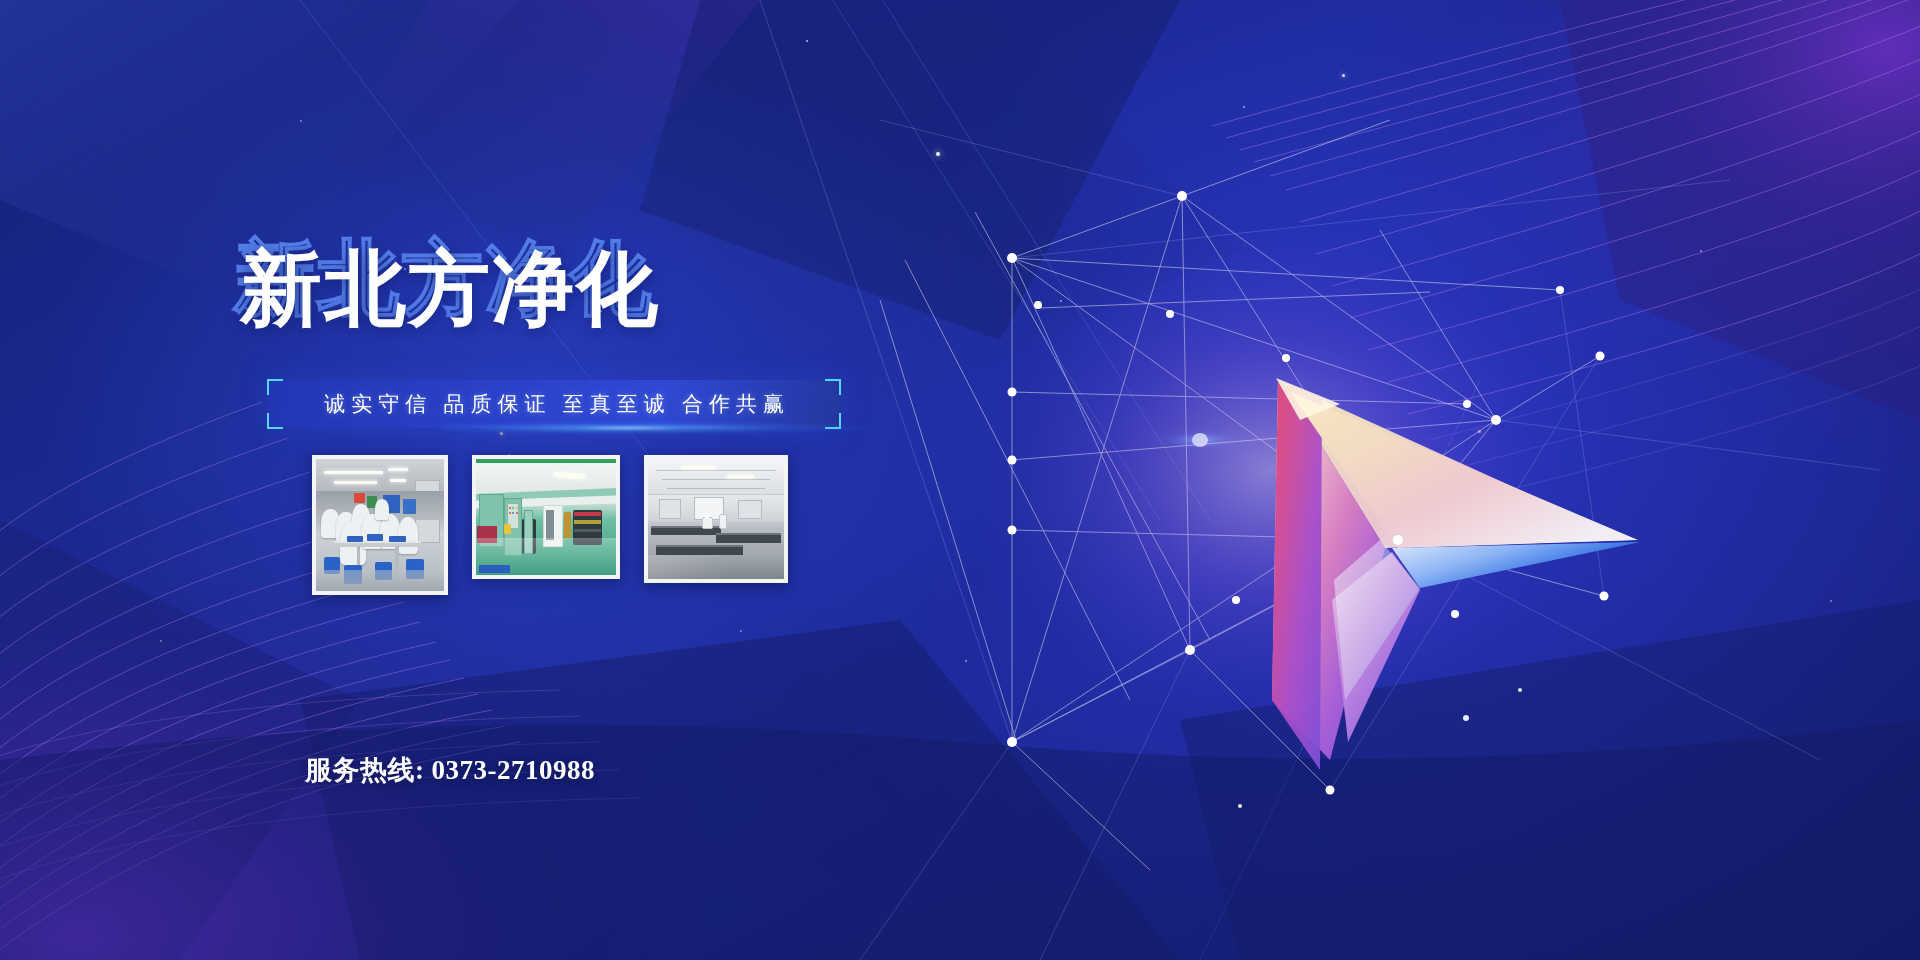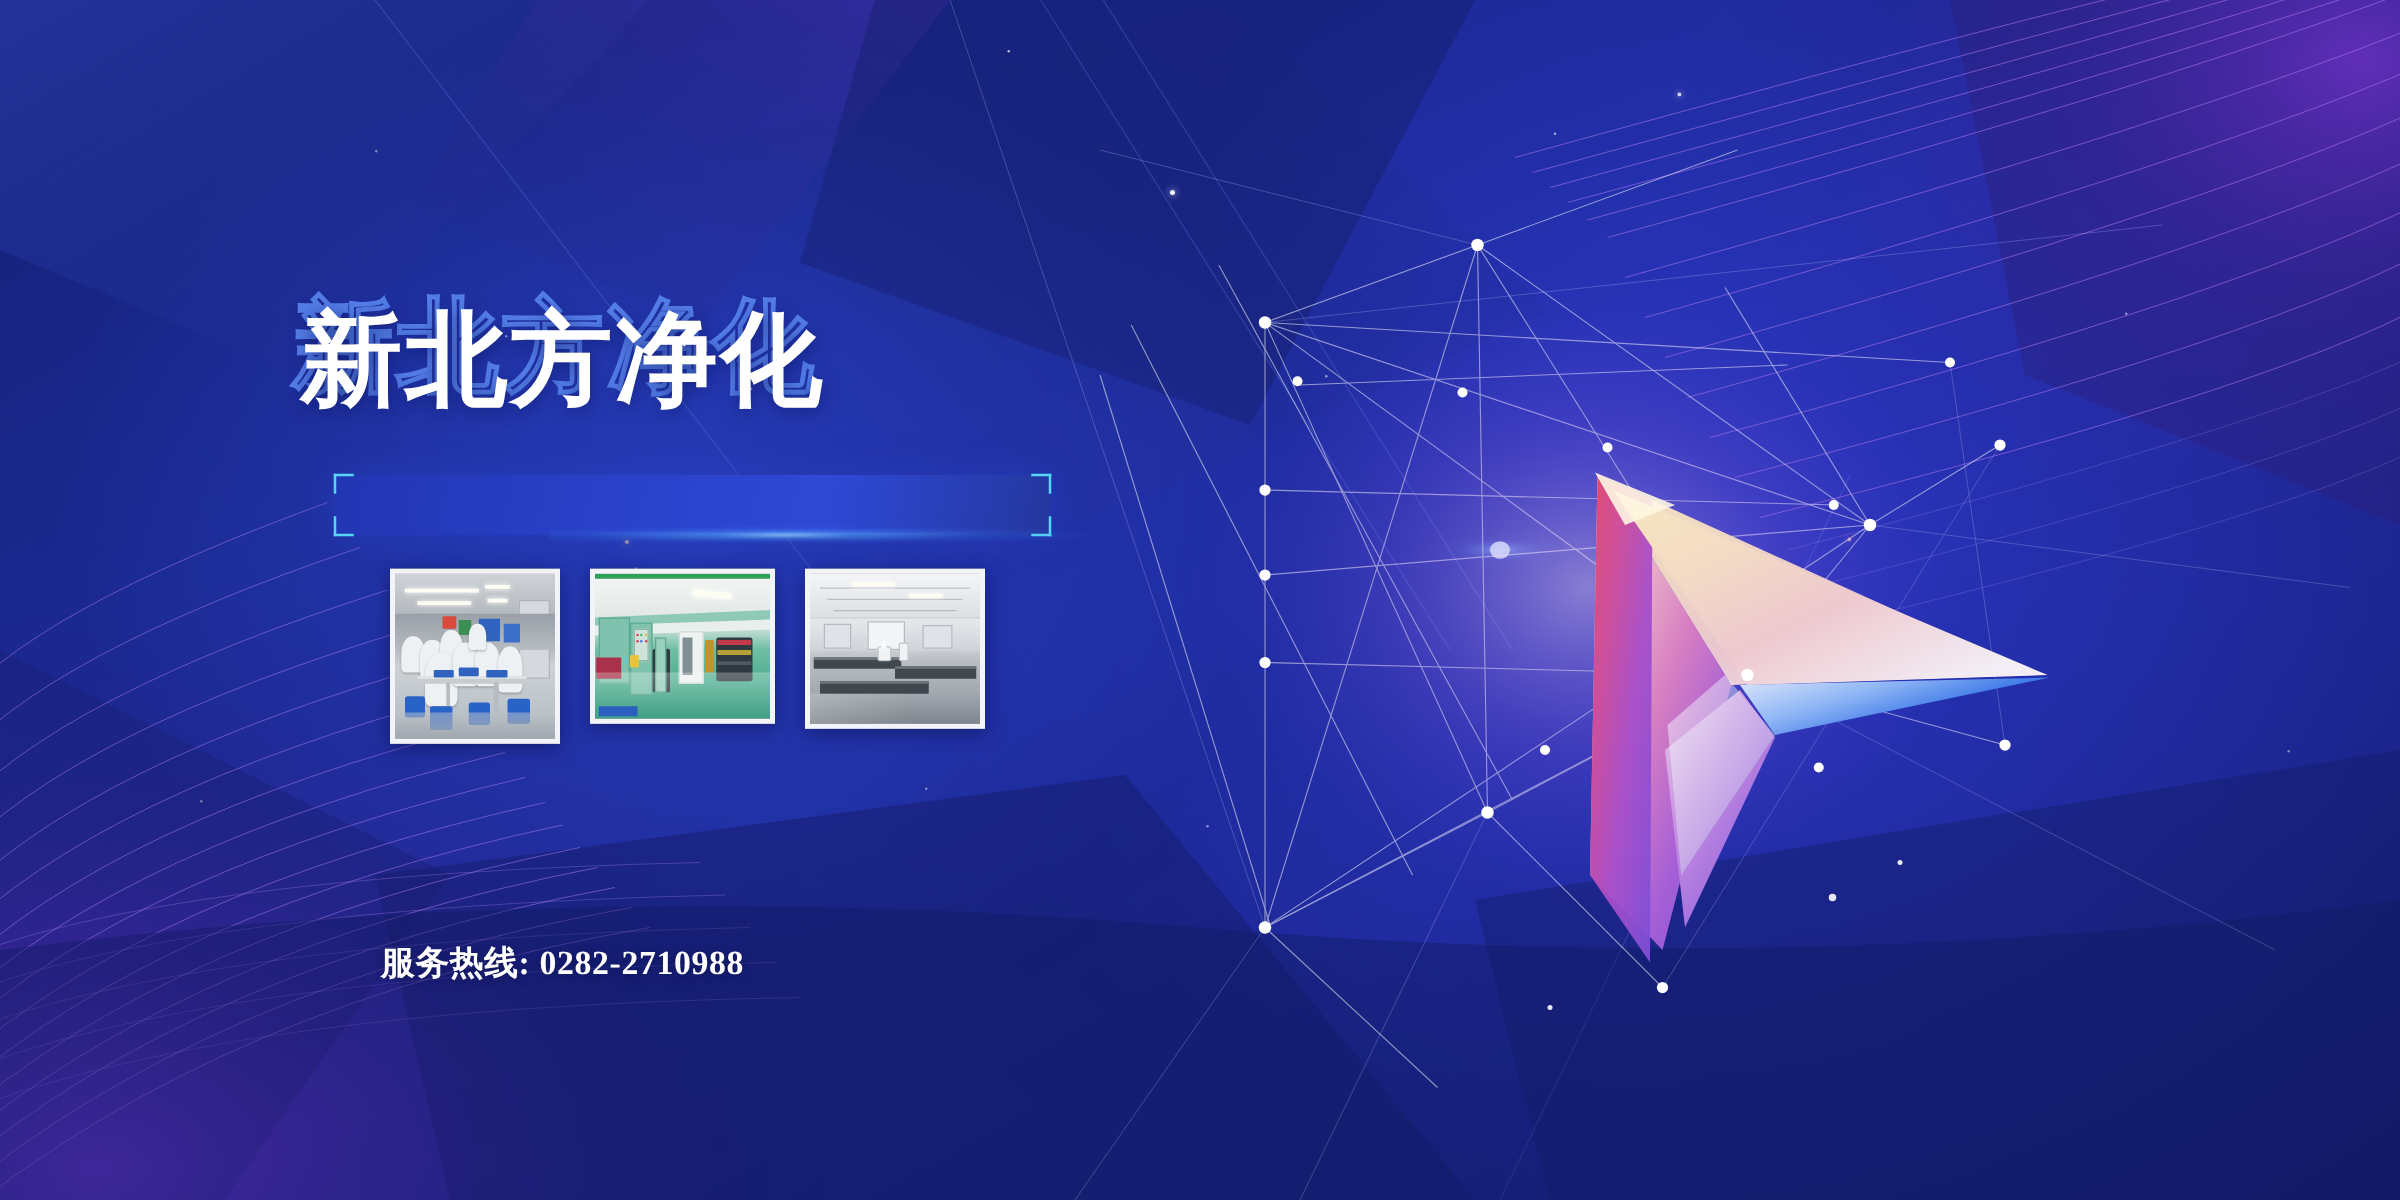--- a/index.html
+++ b/index.html
@@ -418,20 +418,21 @@
         <div id="title-ghost">新北方净化</div>
         <div id="main-title">新北方净化</div>
       </div>
     </div>
 
     <div id="slogan-bar">
       <span class="bracket bk-tl"></span>
       <span class="bracket bk-bl"></span>
       <span class="bracket bk-tr"></span>
       <span class="bracket bk-br"></span>
+      <span id="slogan-text">诚实守信   品质保证   至真至诚  合作共赢</span>
       <span id="slogan-glow"></span>
     </div>
 
     <div id="photos">
 
       <div class="photo p1">
         <div class="img"></div>
         <div class="ceil"></div>
         <div class="lamp" style="left:6%;top:9%;width:46%;"></div>
         <div class="lamp" style="left:14%;top:17%;width:34%;"></div>
@@ -522,16 +523,16 @@
         <div class="counter" style="left:6%;top:72%;width:64%;height:9%;"></div>
         <div class="equip" style="left:40%;top:48%;width:8%;height:10%;"></div>
         <div class="equip" style="left:52%;top:46%;width:6%;height:12%;"></div>
         <div style="position:absolute;left:42%;top:44%;width:3%;height:6%;background:#fafbfc;border-radius:50% 50% 0 0;"></div>
         <div style="position:absolute;left:0;bottom:0;width:100%;height:20%;background:linear-gradient(180deg,#a2a8af,#7f858c);"></div>
         <div style="position:absolute;left:0;bottom:0;width:100%;height:20%;background:linear-gradient(90deg,rgba(255,255,255,0.18),rgba(255,255,255,0) 60%);"></div>
       </div>
 
     </div>
 
-    <div id="hotline">服务热线: 0282-2710988</div>
+    <div id="hotline">服务热线: 0373-2710988</div>
   </div>
 
 </div>
 
 </body></html>

